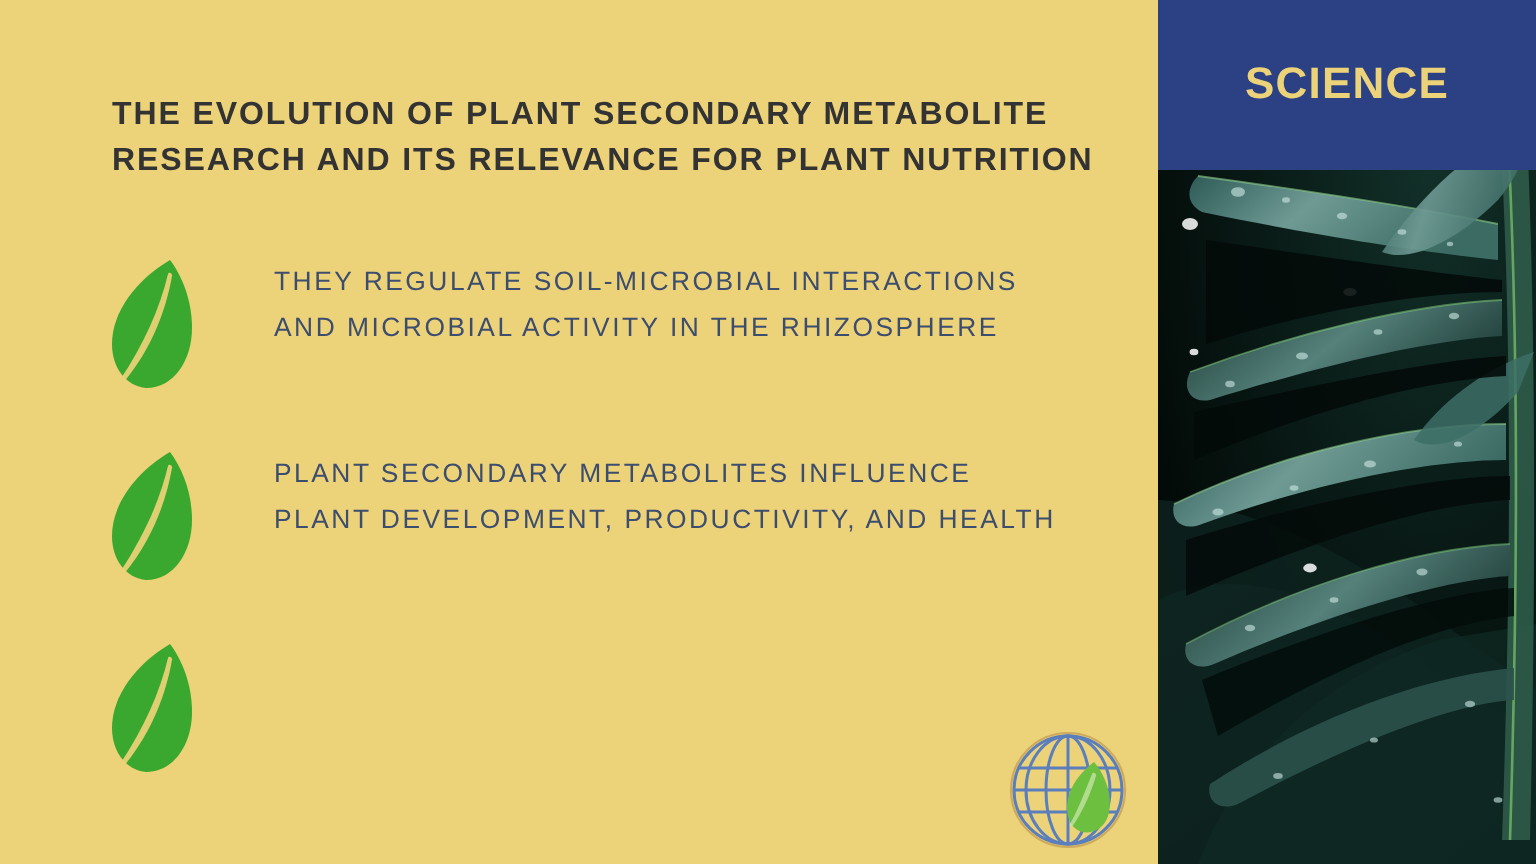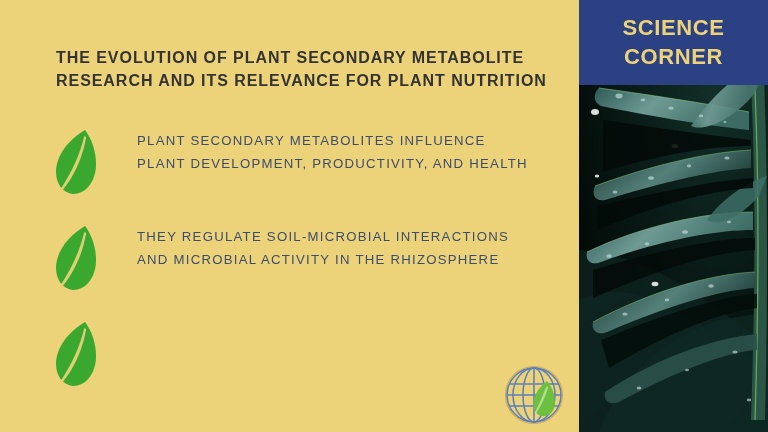--- a/index.html
+++ b/index.html
@@ -111,31 +111,31 @@
 
     <div id="bullet-list">
 
       <div class="bullet-row">
         <span class="leaf-icon">
           <svg viewBox="0 0 44 68" width="44" height="68">
             <path d="M31 2 C14 12 2 28 2 44 C2 56 9 65 19 66 C33 66 42 52 42 36 C42 22 37 10 31 2 Z" fill="#3aa82e"></path>
             <path d="M30 9 C26 26 18 44 6 62 C5 63 7 64 8 63 C22 46 29 27 32 10 C32.4 8.4 30.3 7.7 30 9 Z" fill="#ecd278" opacity="0.93"></path>
           </svg>
         </span>
-        <p class="bullet-text">Plant secondary metabolites influence plant development, productivity, and health</p>
+        <p class="bullet-text">They regulate soil-microbial interactions and microbial activity in the rhizosphere</p>
       </div>
 
       <div class="bullet-row">
         <span class="leaf-icon">
           <svg viewBox="0 0 44 68" width="44" height="68">
             <path d="M31 2 C14 12 2 28 2 44 C2 56 9 65 19 66 C33 66 42 52 42 36 C42 22 37 10 31 2 Z" fill="#3aa82e"></path>
             <path d="M30 9 C26 26 18 44 6 62 C5 63 7 64 8 63 C22 46 29 27 32 10 C32.4 8.4 30.3 7.7 30 9 Z" fill="#ecd278" opacity="0.93"></path>
           </svg>
         </span>
-        <p class="bullet-text">They regulate soil-microbial interactions and microbial activity in the rhizosphere</p>
+        <p class="bullet-text">Plant secondary metabolites influence plant development, productivity, and health</p>
       </div>
 
       <div class="bullet-row">
         <span class="leaf-icon">
           <svg viewBox="0 0 44 68" width="44" height="68">
             <path d="M31 2 C14 12 2 28 2 44 C2 56 9 65 19 66 C33 66 42 52 42 36 C42 22 37 10 31 2 Z" fill="#3aa82e"></path>
             <path d="M30 9 C26 26 18 44 6 62 C5 63 7 64 8 63 C22 46 29 27 32 10 C32.4 8.4 30.3 7.7 30 9 Z" fill="#ecd278" opacity="0.93"></path>
           </svg>
         </span>
       </div>
@@ -241,16 +241,15 @@
 
       <path d="M24 120 C80 128 134 136 172 140 L172 146 C130 146 74 156 24 172 Z" fill="#030b09" opacity="0.9"></path>
       <path d="M18 206 C80 192 138 180 174 178 L174 188 C132 190 74 206 18 230 Z" fill="#030b09" opacity="0.9"></path>
       <path d="M14 270 C78 250 140 238 176 238 L176 250 C134 252 78 270 14 298 Z" fill="#030b09" opacity="0.88"></path>
       <path d="M22 340 C90 312 144 296 178 294 L178 308 C140 312 92 332 30 368 Z" fill="#030b09" opacity="0.8"></path>
     </svg>
   </div>
 
   <div id="science-corner-badge">
     <span class="badge-line">Science</span>
-    <span class="badge-line">Corner</span>
   </div>
 
 </div>
 
 </body></html>

